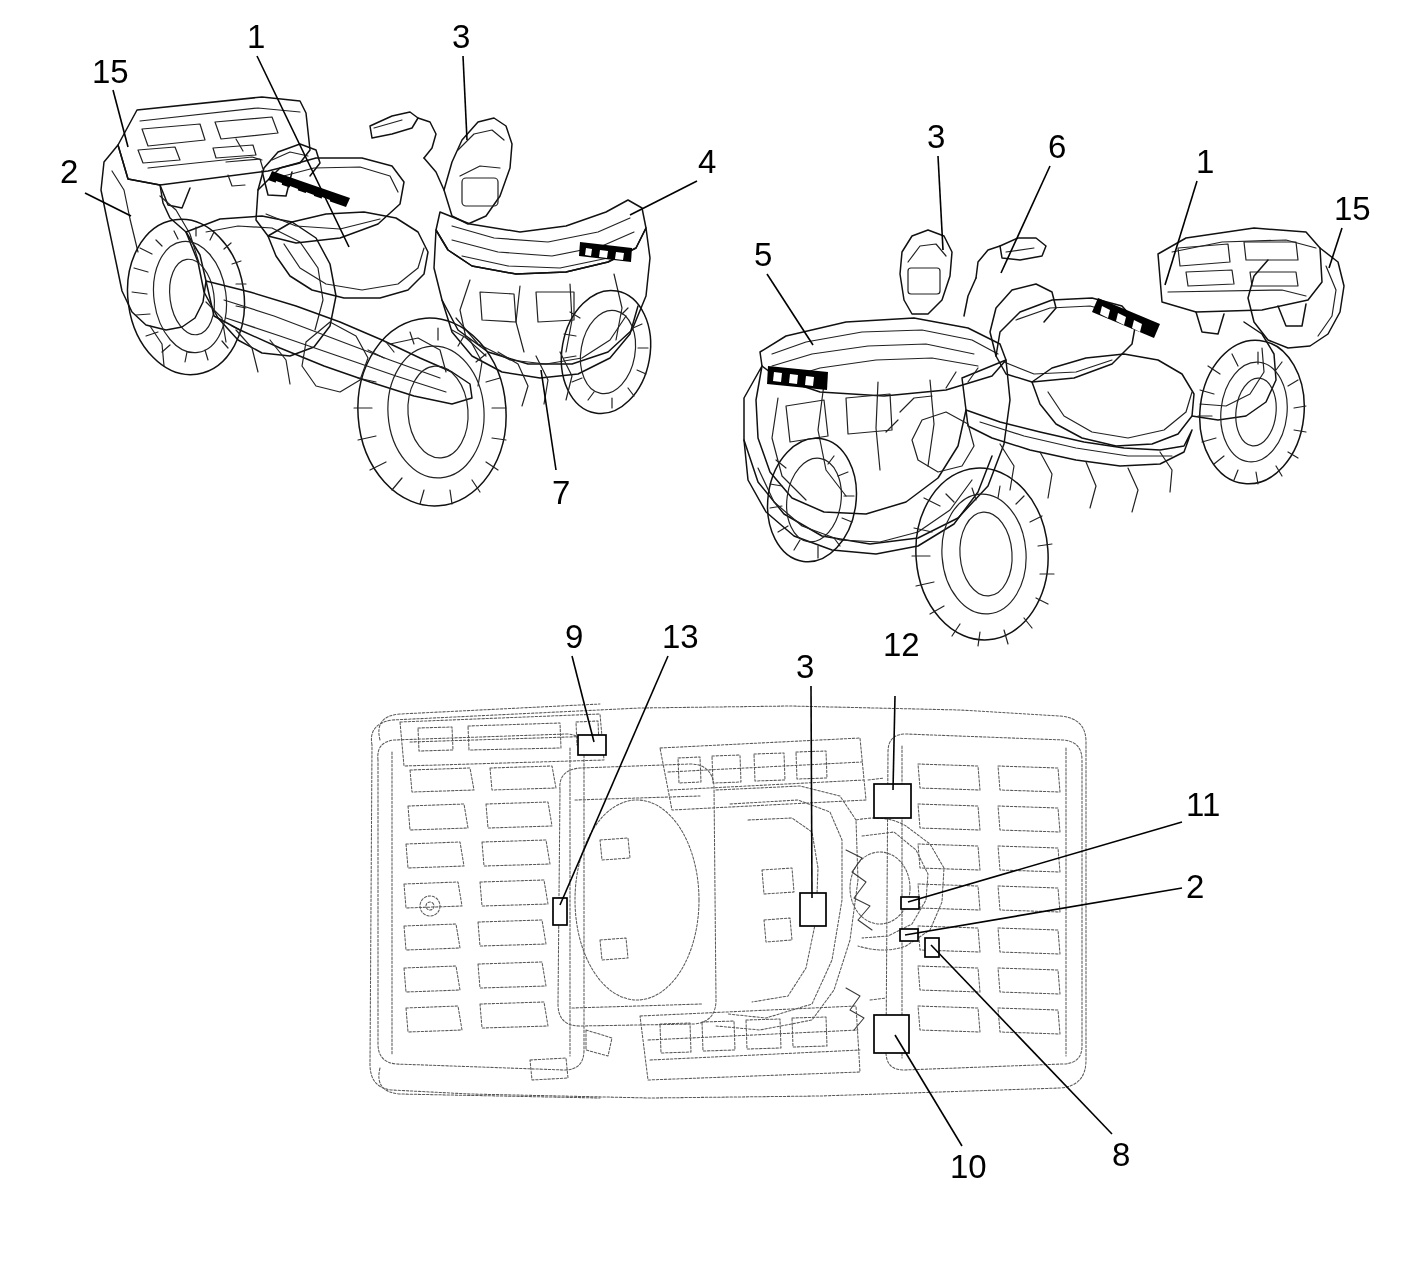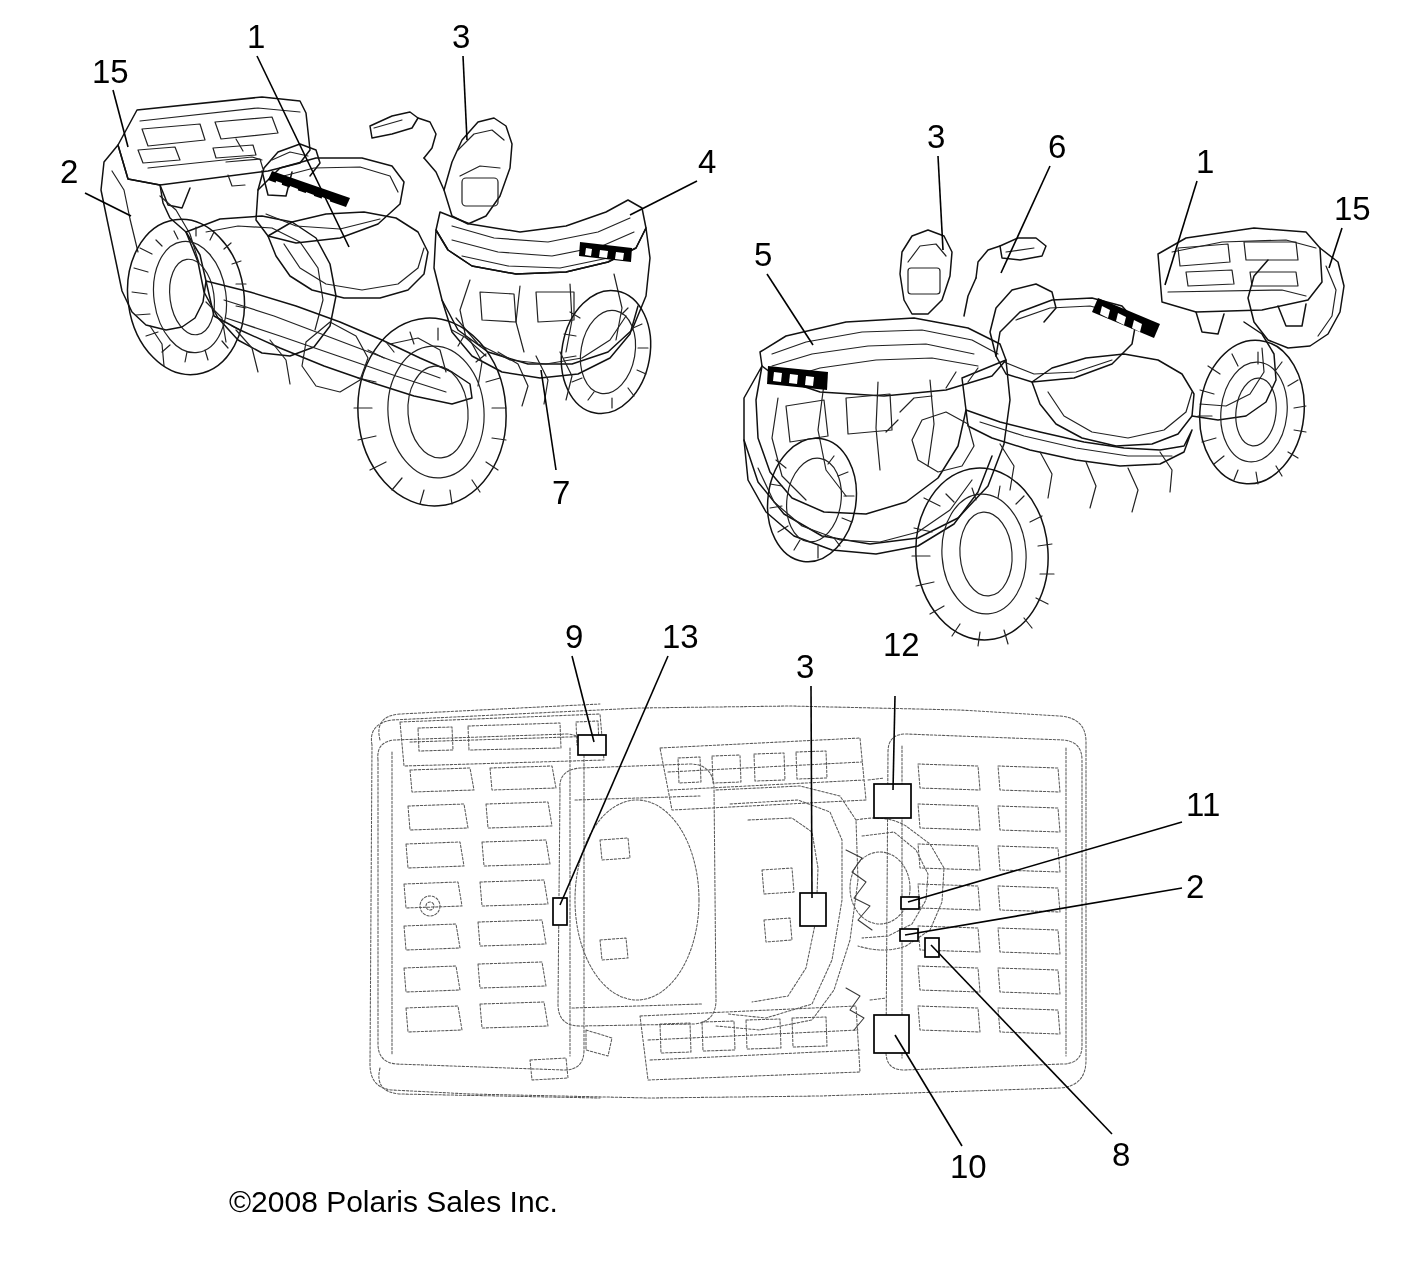--- a/index.html
+++ b/index.html
@@ -470,15 +470,14 @@
       <div class="callout-num" style="left: 565px; top: 620px;">9</div>
       <div class="callout-num" style="left: 662px; top: 620px;">13</div>
       <div class="callout-num" style="left: 796px; top: 650px;">3</div>
       <div class="callout-num" style="left: 883px; top: 628px;">12</div>
       <div class="callout-num" style="left: 1186px; top: 788px; text-align: center;">11</div>
       <div class="callout-num" style="left: 1186px; top: 870px;">2</div>
       <div class="callout-num" style="left: 950px; top: 1150px;">10</div>
       <div class="callout-num" style="left: 1112px; top: 1138px;">8</div>
     </div>
 
-  <div id="copyright">©2008 Polaris Sales Inc.</div>
 
 </div>
 
 </body></html>

